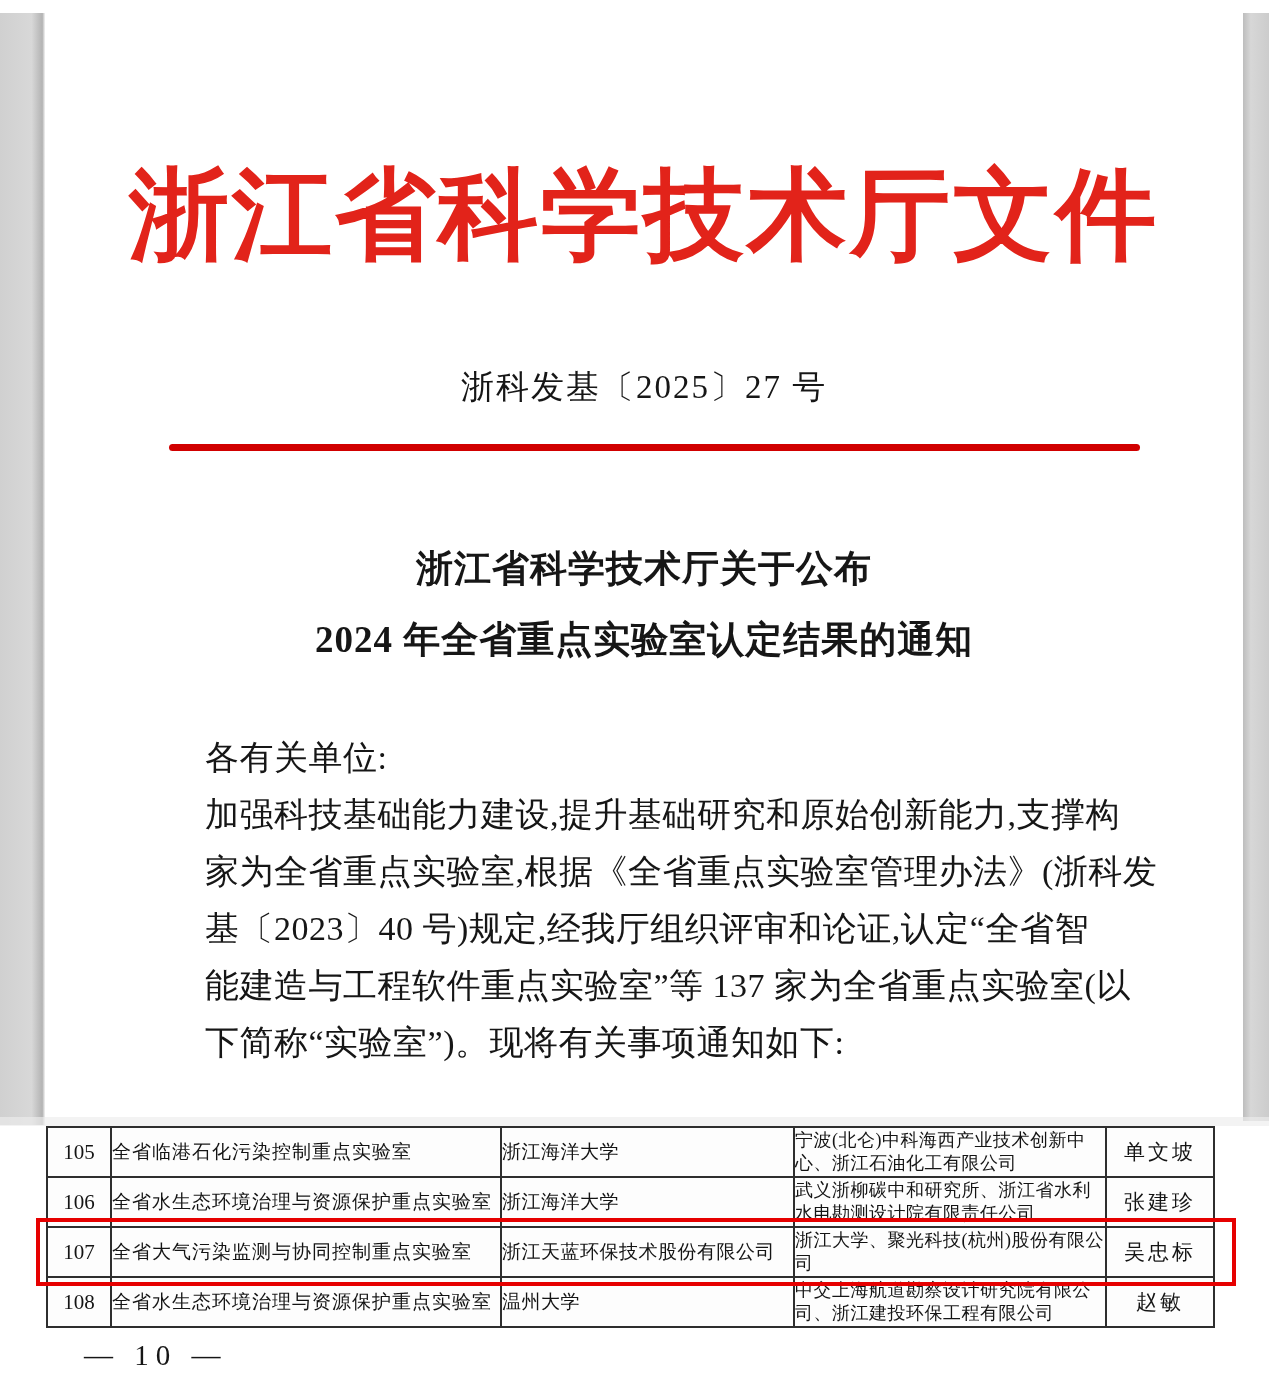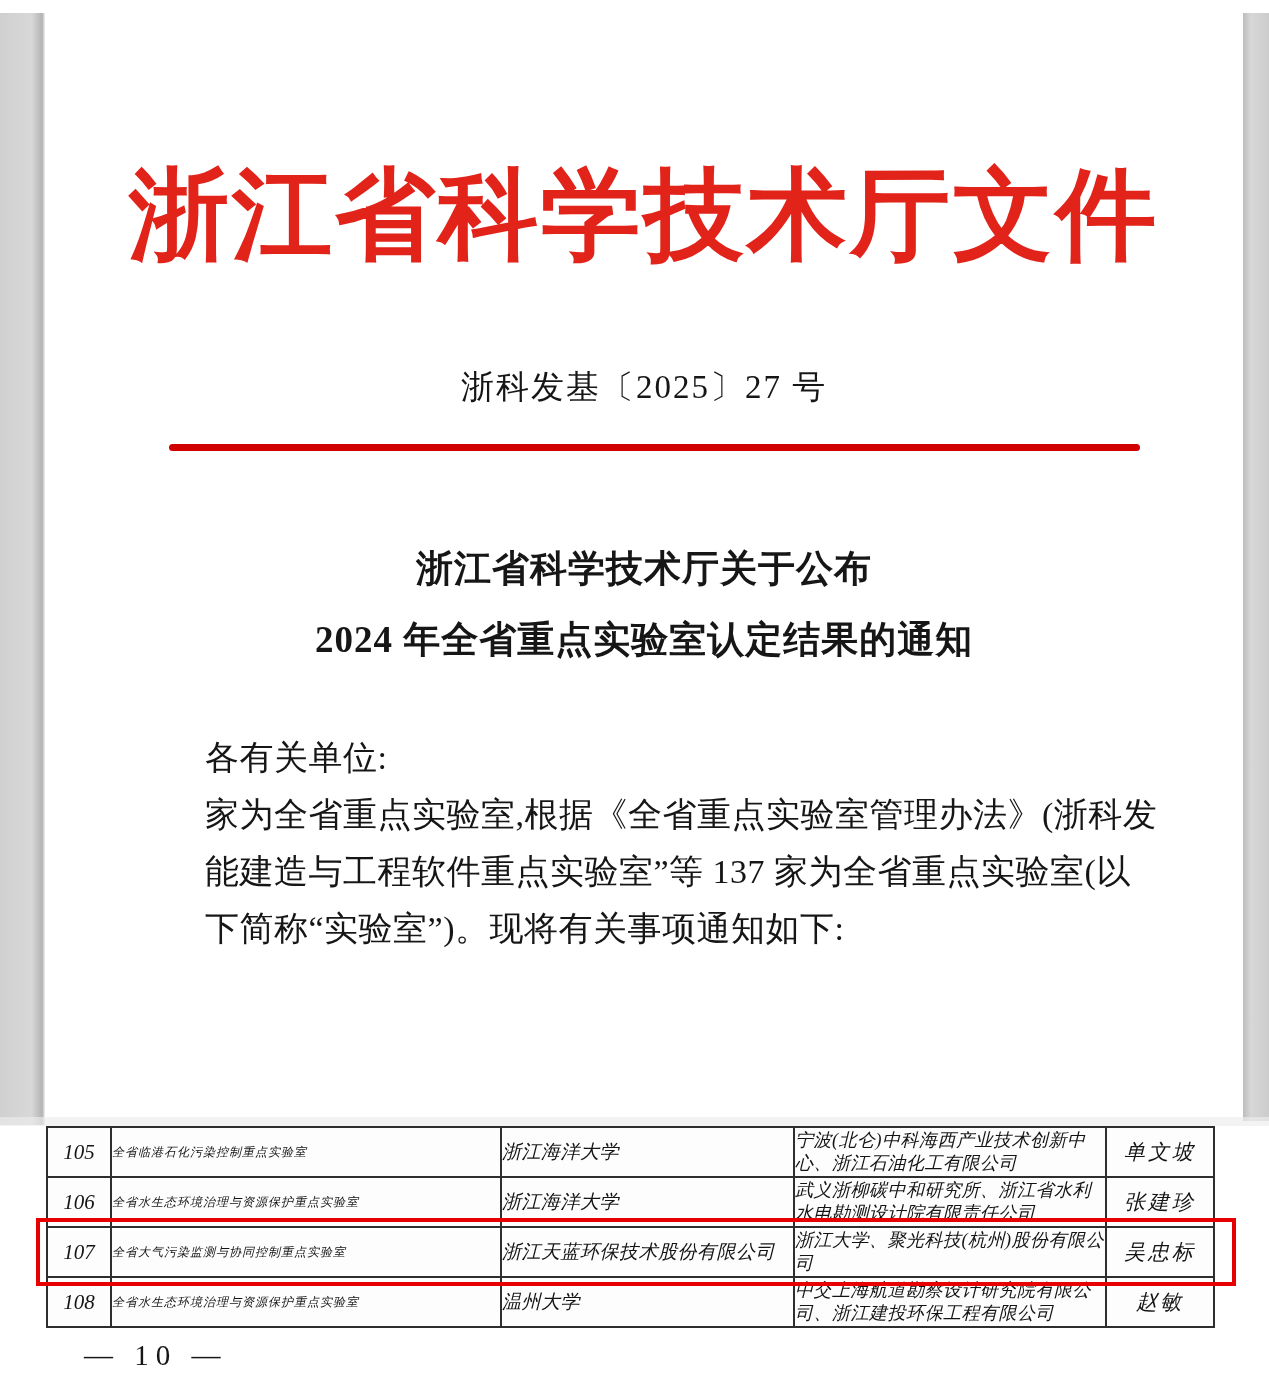--- a/index.html
+++ b/index.html
@@ -36,28 +36,28 @@
   }
   .notice-title {
     position:absolute; left:45px; right:26px; top:520px;
     text-align:center; font-weight:700; font-size:37px; line-height:71px;
     letter-spacing:1px;
   }
   .body-text {
     position:absolute; left:205px; top:716px; width:950px; font-size:34px;
   }
   .body-line { height:57px; line-height:57px; white-space:nowrap; letter-spacing:0.5px; }
-  .table-wrap { position:absolute; left:46px; top:1113px; width:1010px;font-style:italic; }
+  .table-wrap { position:absolute; left:46px; top:1113px; width:1010px; }
   table.results {
     border-collapse:collapse; table-layout:fixed; width:1167px;
     font-family:"Liberation Serif","DejaVu Serif",serif; color:#141414;
   }
   table.results td { border:2px solid #2e2e2e; height:48px; padding:0; overflow:hidden; vertical-align:middle; background:#fdfdfd; }
   td.no       { text-align:center; font-size:21px; }
-  td.lab      { padding-left:22px; font-size:12px; letter-spacing:1px; }
+  td.lab      { padding-left:22px; font-size:19px; letter-spacing:1px; }
   td.inst     { padding-left:16px; font-size:19px; letter-spacing:0.5px; }
   td.partners { padding-left:10px; padding-right:4px; font-size:18px; line-height:23px; letter-spacing:0.5px; }
   td.director { text-align:center; font-size:21px; letter-spacing:3px; }
   .hl-box {
     position:absolute; left:-10px; top:92px; width:1192px; height:60px;
     border:4px solid var(--highlight_red,#e60000); pointer-events:none;
   }
   .page-number {
     position:absolute; left:84px; top:1326px; font-size:29px; letter-spacing:7px;
     white-space:nowrap;
@@ -75,21 +75,23 @@
   <div class="doc-number">浙科发基〔2025〕27 号</div>
   <div class="red-rule"></div>
 
   <div class="notice-title">
     <div>浙江省科学技术厅关于公布</div>
     <div>2024 年全省重点实验室认定结果的通知</div>
   </div>
 
   <div class="body-text">
       <div class="body-line">各有关单位:</div>
+      <div class="body-line">加强科技基础能力建设,提升基础研究和原始创新能力,支撑构</div>
       <div class="body-line">家为全省重点实验室,根据《全省重点实验室管理办法》(浙科发</div>
+      <div class="body-line">基〔2023〕40 号)规定,经我厅组织评审和论证,认定“全省智</div>
       <div class="body-line">能建造与工程软件重点实验室”等 137 家为全省重点实验室(以</div>
       <div class="body-line">下简称“实验室”)。现将有关事项通知如下:</div>
     </div>
 
   <div class="table-wrap">
     <table class="results">
       <colgroup>
         <col style="width:64px">
         <col style="width:390px">
         <col style="width:293px">

